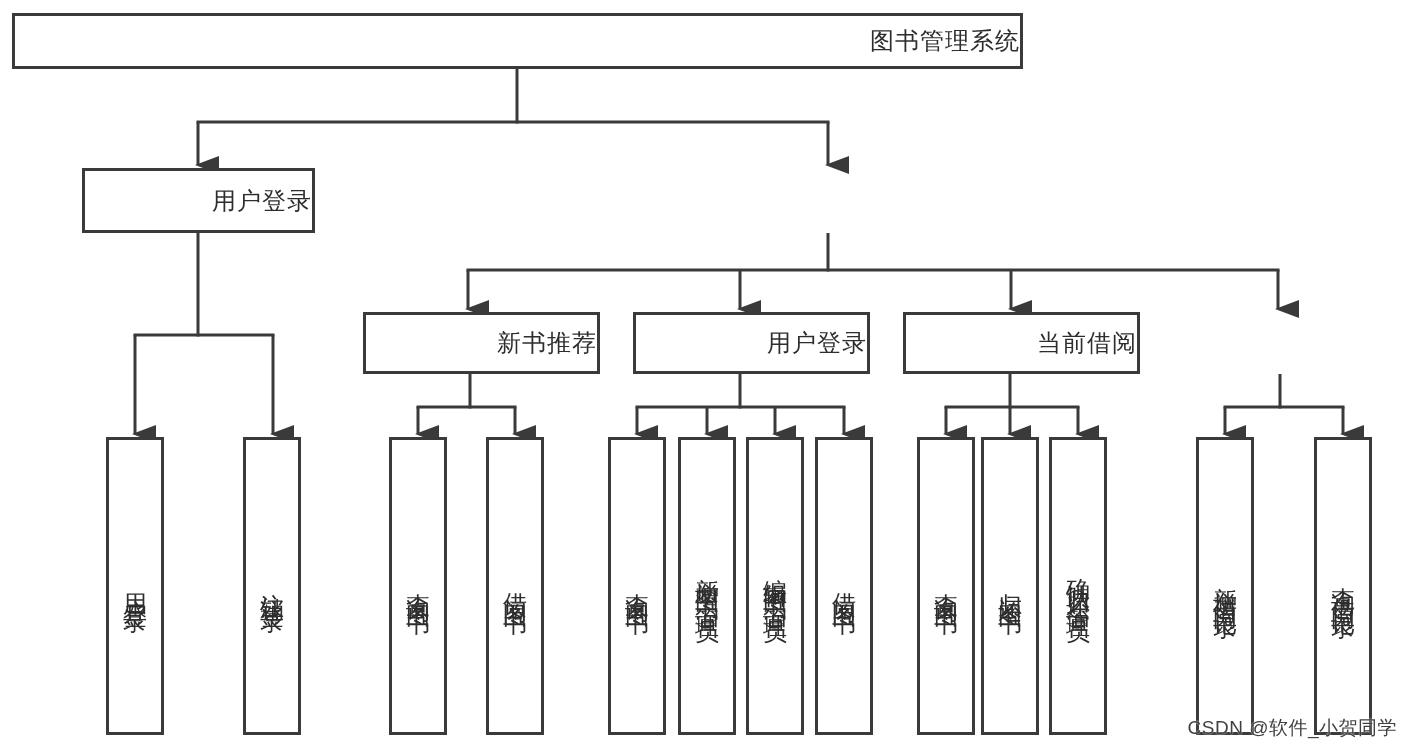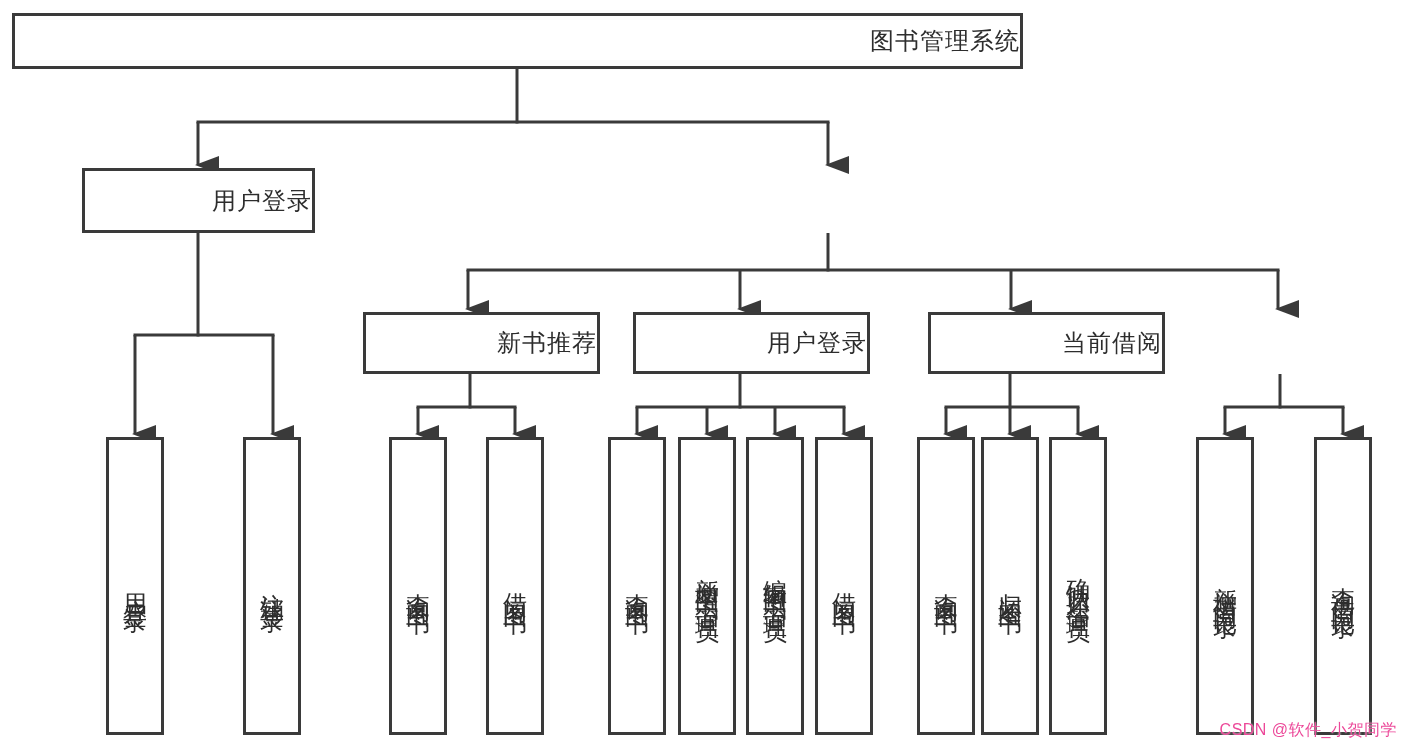--- a/index.html
+++ b/index.html
@@ -50,22 +50,22 @@
     position: absolute;
     left: 0; top: 0;
     width: 1405px; height: 747px;
     pointer-events: none;
   }
   #connector-layer line { stroke: #3a3a3a; stroke-width: 3; }
   .watermark {
     position: absolute;
     right: 8px;
     bottom: 6px;
-    font-size: 16px;
-    color: #ec4899;
+    font-size: 19px;
+    color: #404040;
     letter-spacing: 0.5px;
     text-shadow: 0 0 2px #ffffff;
   }
 </style>
 </head>
 <body>
 
 <div id="canvas">
 
   <svg id="connector-layer" viewBox="0 0 1405 747" xmlns="http://www.w3.org/2000/svg">
@@ -123,21 +123,21 @@
   <div class="node branch-box" style="left:82px;">
     <span class="h-label">用户登录</span>
   </div>
 
   <div class="node group-box" style="left:363px;">
     <span class="h-label">新书推荐</span>
   </div>
   <div class="node group-box" style="left:633px;">
     <span class="h-label">用户登录</span>
   </div>
-  <div class="node group-box" style="left:903px;margin-left:25px;">
+  <div class="node group-box" style="left:903px;">
     <span class="h-label">当前借阅</span>
   </div>
 
   <div class="leaf" style="left:106px;">
     <span>用户登录</span>
   </div>
   <div class="leaf" style="left:243px;">
     <span>注销登录</span>
   </div>
 

